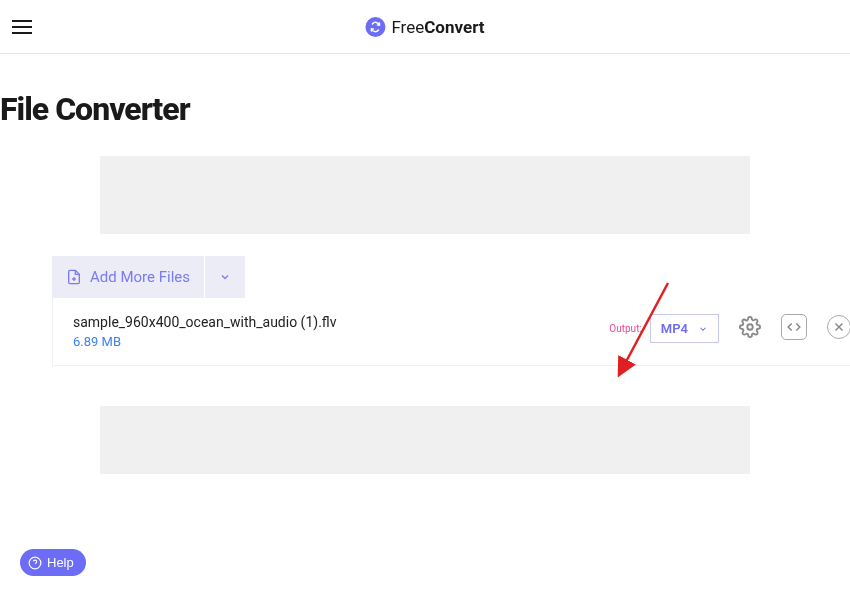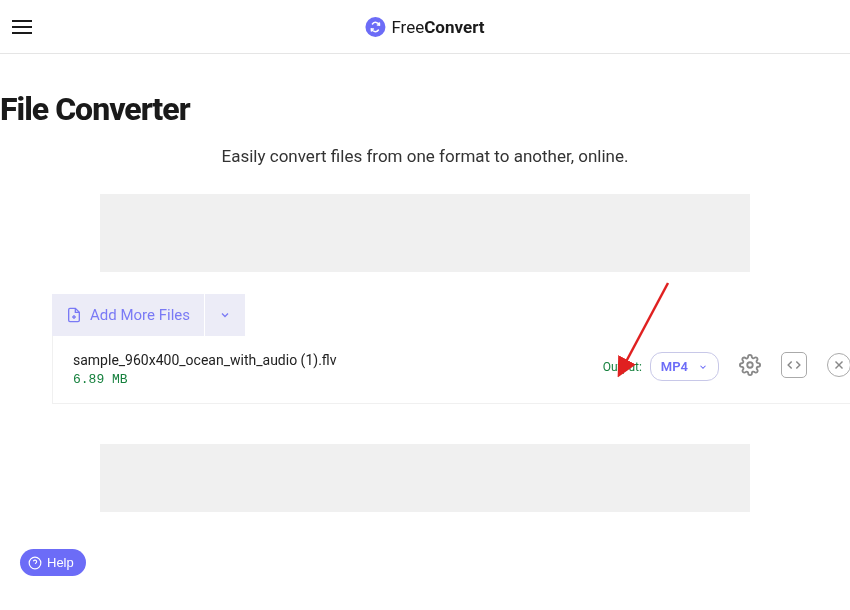--- a/index.html
+++ b/index.html
@@ -100,31 +100,31 @@
     .file-row {
       background: #fff;
       border: 1px solid #f0f0f0;
       border-top: none;
       padding: 16px 20px;
       display: flex;
       align-items: flex-start;
     }
     .file-info { flex: 1; }
     .file-name { font-size: 14px; color: #222; }
-    .file-size { font-size: 13px; color: #15803d; margin-top: 4px; font-family: Liberation Mono, monospace; }
+    .file-size { font-size: 13px; color: #3b82f6; margin-top: 4px; }
     .output-wrap {
       display: flex;
       align-items: center;
       gap: 8px;
       margin-right: 20px;
     }
-    .output-label { font-size: 12px; color: #15803d; }
+    .output-label { font-size: 10px; color: #ec4899; }
     .format-select {
       border: 1px solid #c8c8e8;
-      border-radius: 12px;
+      border-radius: 0;
       padding: 6px 10px;
       display: flex;
       align-items: center;
       gap: 10px;
       cursor: pointer;
       color: #6c6cf7;
       font-size: 13px;
       font-weight: 600;
     }
     .format-select svg { width: 10px; height: 10px; }
@@ -225,21 +225,20 @@
       </svg>
     </span>
     <span class="logo-text">
       <span class="free">Free</span><span class="convert">Convert</span>
     </span>
   </div>
 </div>
 
 <div class="main">
   <h1 class="page-title">File Converter</h1>
-  <p class="subtitle">Easily convert files from one format to another, online.</p>
 
   <div class="content-wrap">
     <div class="ad-placeholder"></div>
 
     <div class="converter-box widen" style="width:820px; margin-left:-48px;">
       <div class="toolbar">
         <div class="add-more">
           <svg viewBox="0 0 24 24" fill="none" stroke="#7a7af5" stroke-width="2">
             <path d="M14 2H6a2 2 0 0 0-2 2v16a2 2 0 0 0 2 2h12a2 2 0 0 0 2-2V8z"></path>
             <polyline points="14 2 14 8 20 8"></polyline>

